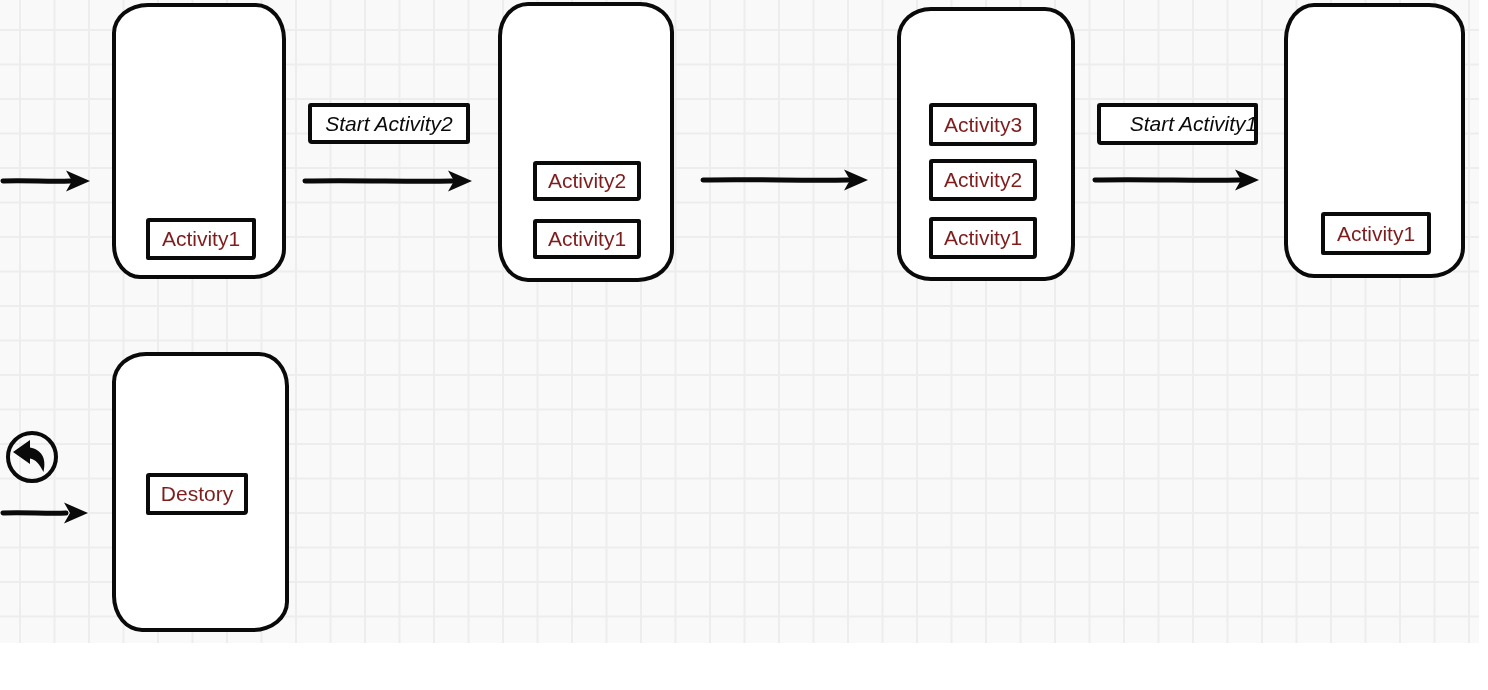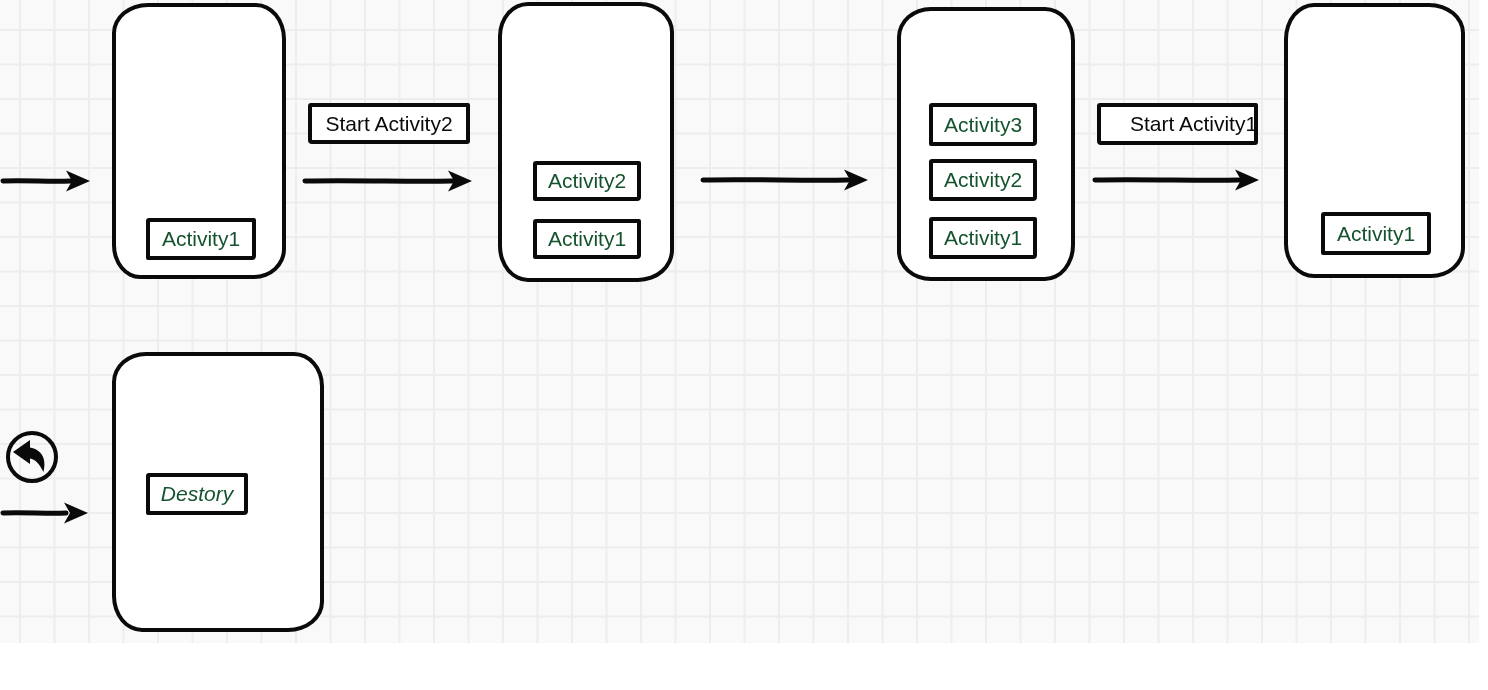--- a/index.html
+++ b/index.html
@@ -36,32 +36,32 @@
   .phone {
     position: absolute;
     box-sizing: border-box;
     background: #ffffff;
     border: 4px solid #0a0a0a;
   }
   .p1 { left: 112px; top: 3px;   width: 174px; height: 276px; border-radius: 36px 30px 32px 28px / 30px 36px 30px 34px; }
   .p2 { left: 498px; top: 2px;   width: 176px; height: 280px; border-radius: 30px 34px 36px 30px / 34px 30px 32px 36px; }
   .p3 { left: 897px; top: 7px;   width: 178px; height: 274px; border-radius: 34px 30px 30px 34px / 30px 34px 36px 30px; }
   .p4 { left: 1284px; top: 3px;  width: 181px; height: 275px; border-radius: 30px 36px 34px 30px / 36px 30px 30px 34px; }
-  .p5 { left: 112px; top: 352px; width: 212px; height: 280px; border-radius: 34px 30px 36px 30px / 30px 34px 30px 36px; font-style: italic; }
+  .p5 { left: 112px; top: 352px; width: 177px; height: 280px; border-radius: 34px 30px 36px 30px / 30px 34px 30px 36px; }
   .abox {
     position: absolute;
     box-sizing: border-box;
     background: #ffffff;
     border: 4px solid #0a0a0a;
     border-radius: 3px 2px 4px 2px;
     display: flex;
     align-items: center;
     justify-content: center;
     font-size: 21px;
-    color: #14532d;
+    color: #7f1d1d;
     white-space: nowrap;
   }
   .p1 .a1 { left: 30px; top: 211px; width: 110px; height: 42px; }
   .p2 .a2 { left: 31px; top: 155px; width: 108px; height: 40px; }
   .p2 .a1 { left: 31px; top: 213px; width: 108px; height: 40px; }
   .p3 .a3 { left: 28px; top: 92px;  width: 108px; height: 43px; }
   .p3 .a2 { left: 28px; top: 148px; width: 108px; height: 42px; }
   .p3 .a1 { left: 28px; top: 206px; width: 108px; height: 42px; }
   .p4 .a1 { left: 33px; top: 205px; width: 110px; height: 43px; }
   .p5 .a1 { left: 30px; top: 117px; width: 102px; height: 42px; }
@@ -70,20 +70,21 @@
     box-sizing: border-box;
     background: #ffffff;
     border: 4px solid #0a0a0a;
     border-radius: 3px 2px 3px 4px;
     display: flex;
     align-items: center;
     justify-content: center;
     font-size: 21px;
     color: #0a0a0a;
     white-space: nowrap;
+    font-style: italic;
   }
   .t1 { left: 308px;  top: 103px; width: 162px; height: 41px; }
   .t2 { left: 707px;  top: 102px; width: 161px; height: 43px; }
   .t3 { left: 1097px; top: 103px; width: 161px; height: 42px; padding-left: 32px; }
   .arrow-line { stroke: #0a0a0a; stroke-width: 5; fill: none; stroke-linecap: round; }
   .arrow-head { fill: #0a0a0a; stroke: none; }
   .back-circle { fill: none; stroke: #0a0a0a; stroke-width: 4; }
   .back-glyph { fill: #0a0a0a; stroke: none; }
 </style>
 </head>

